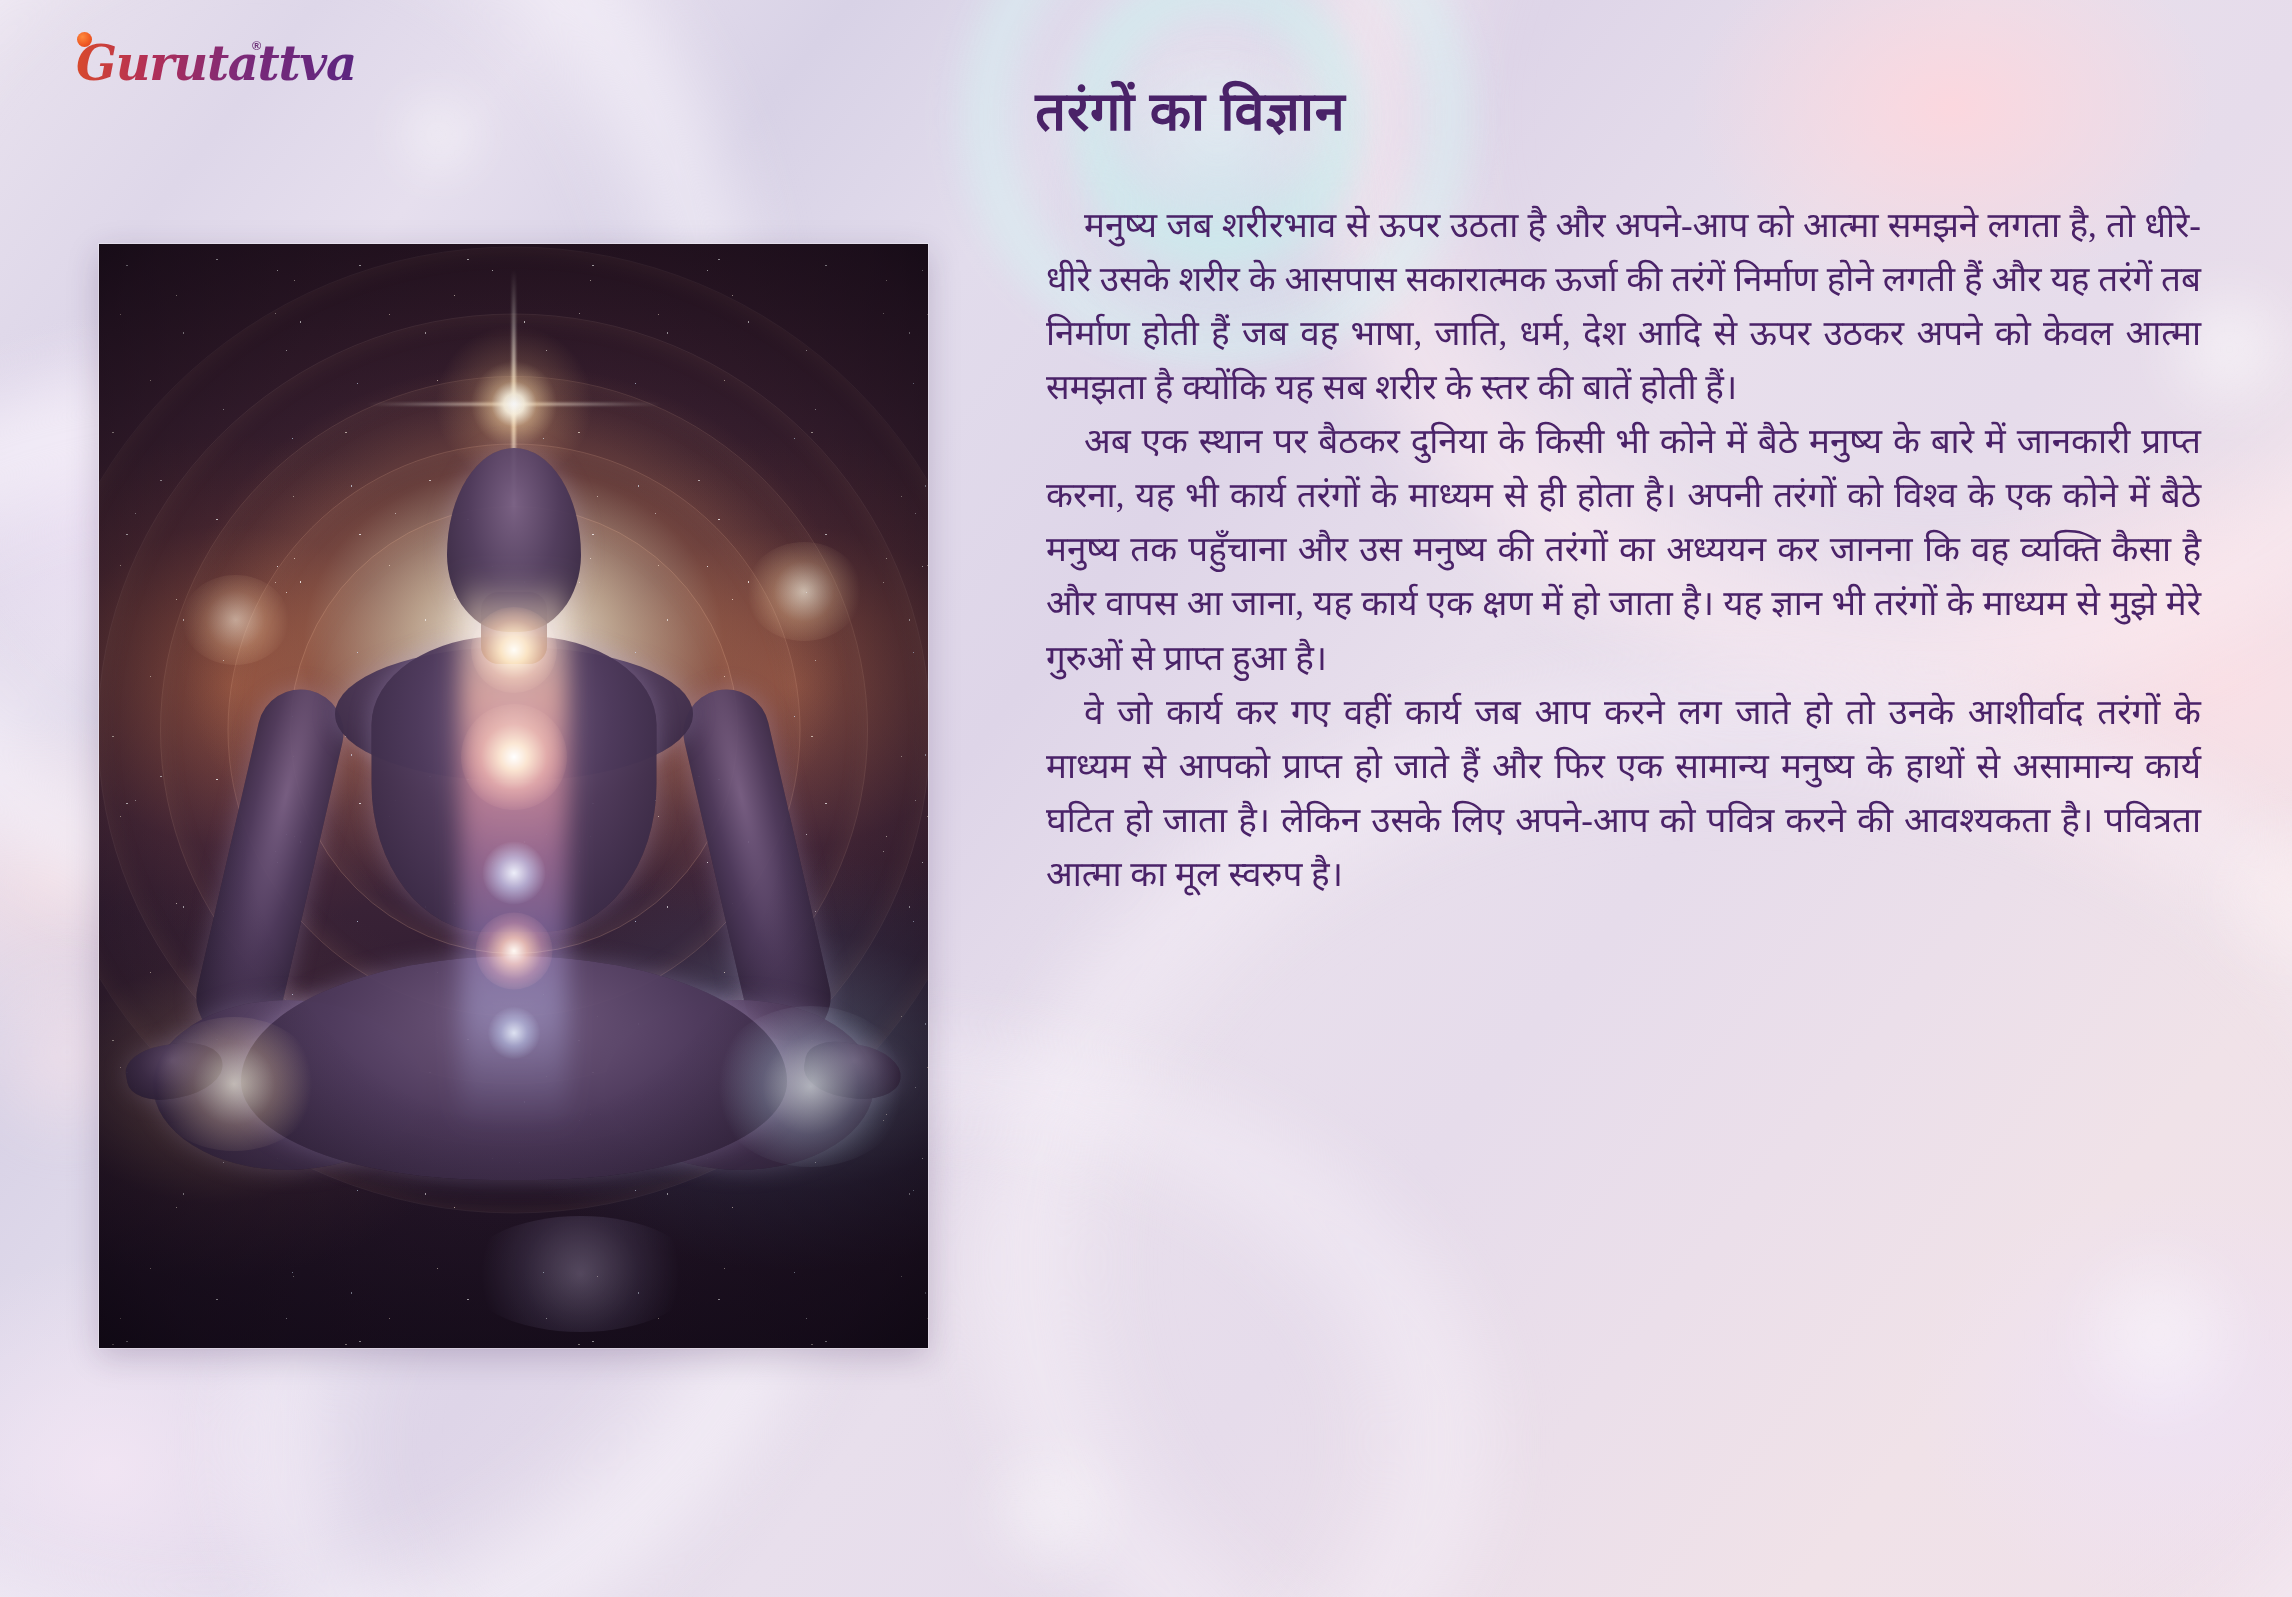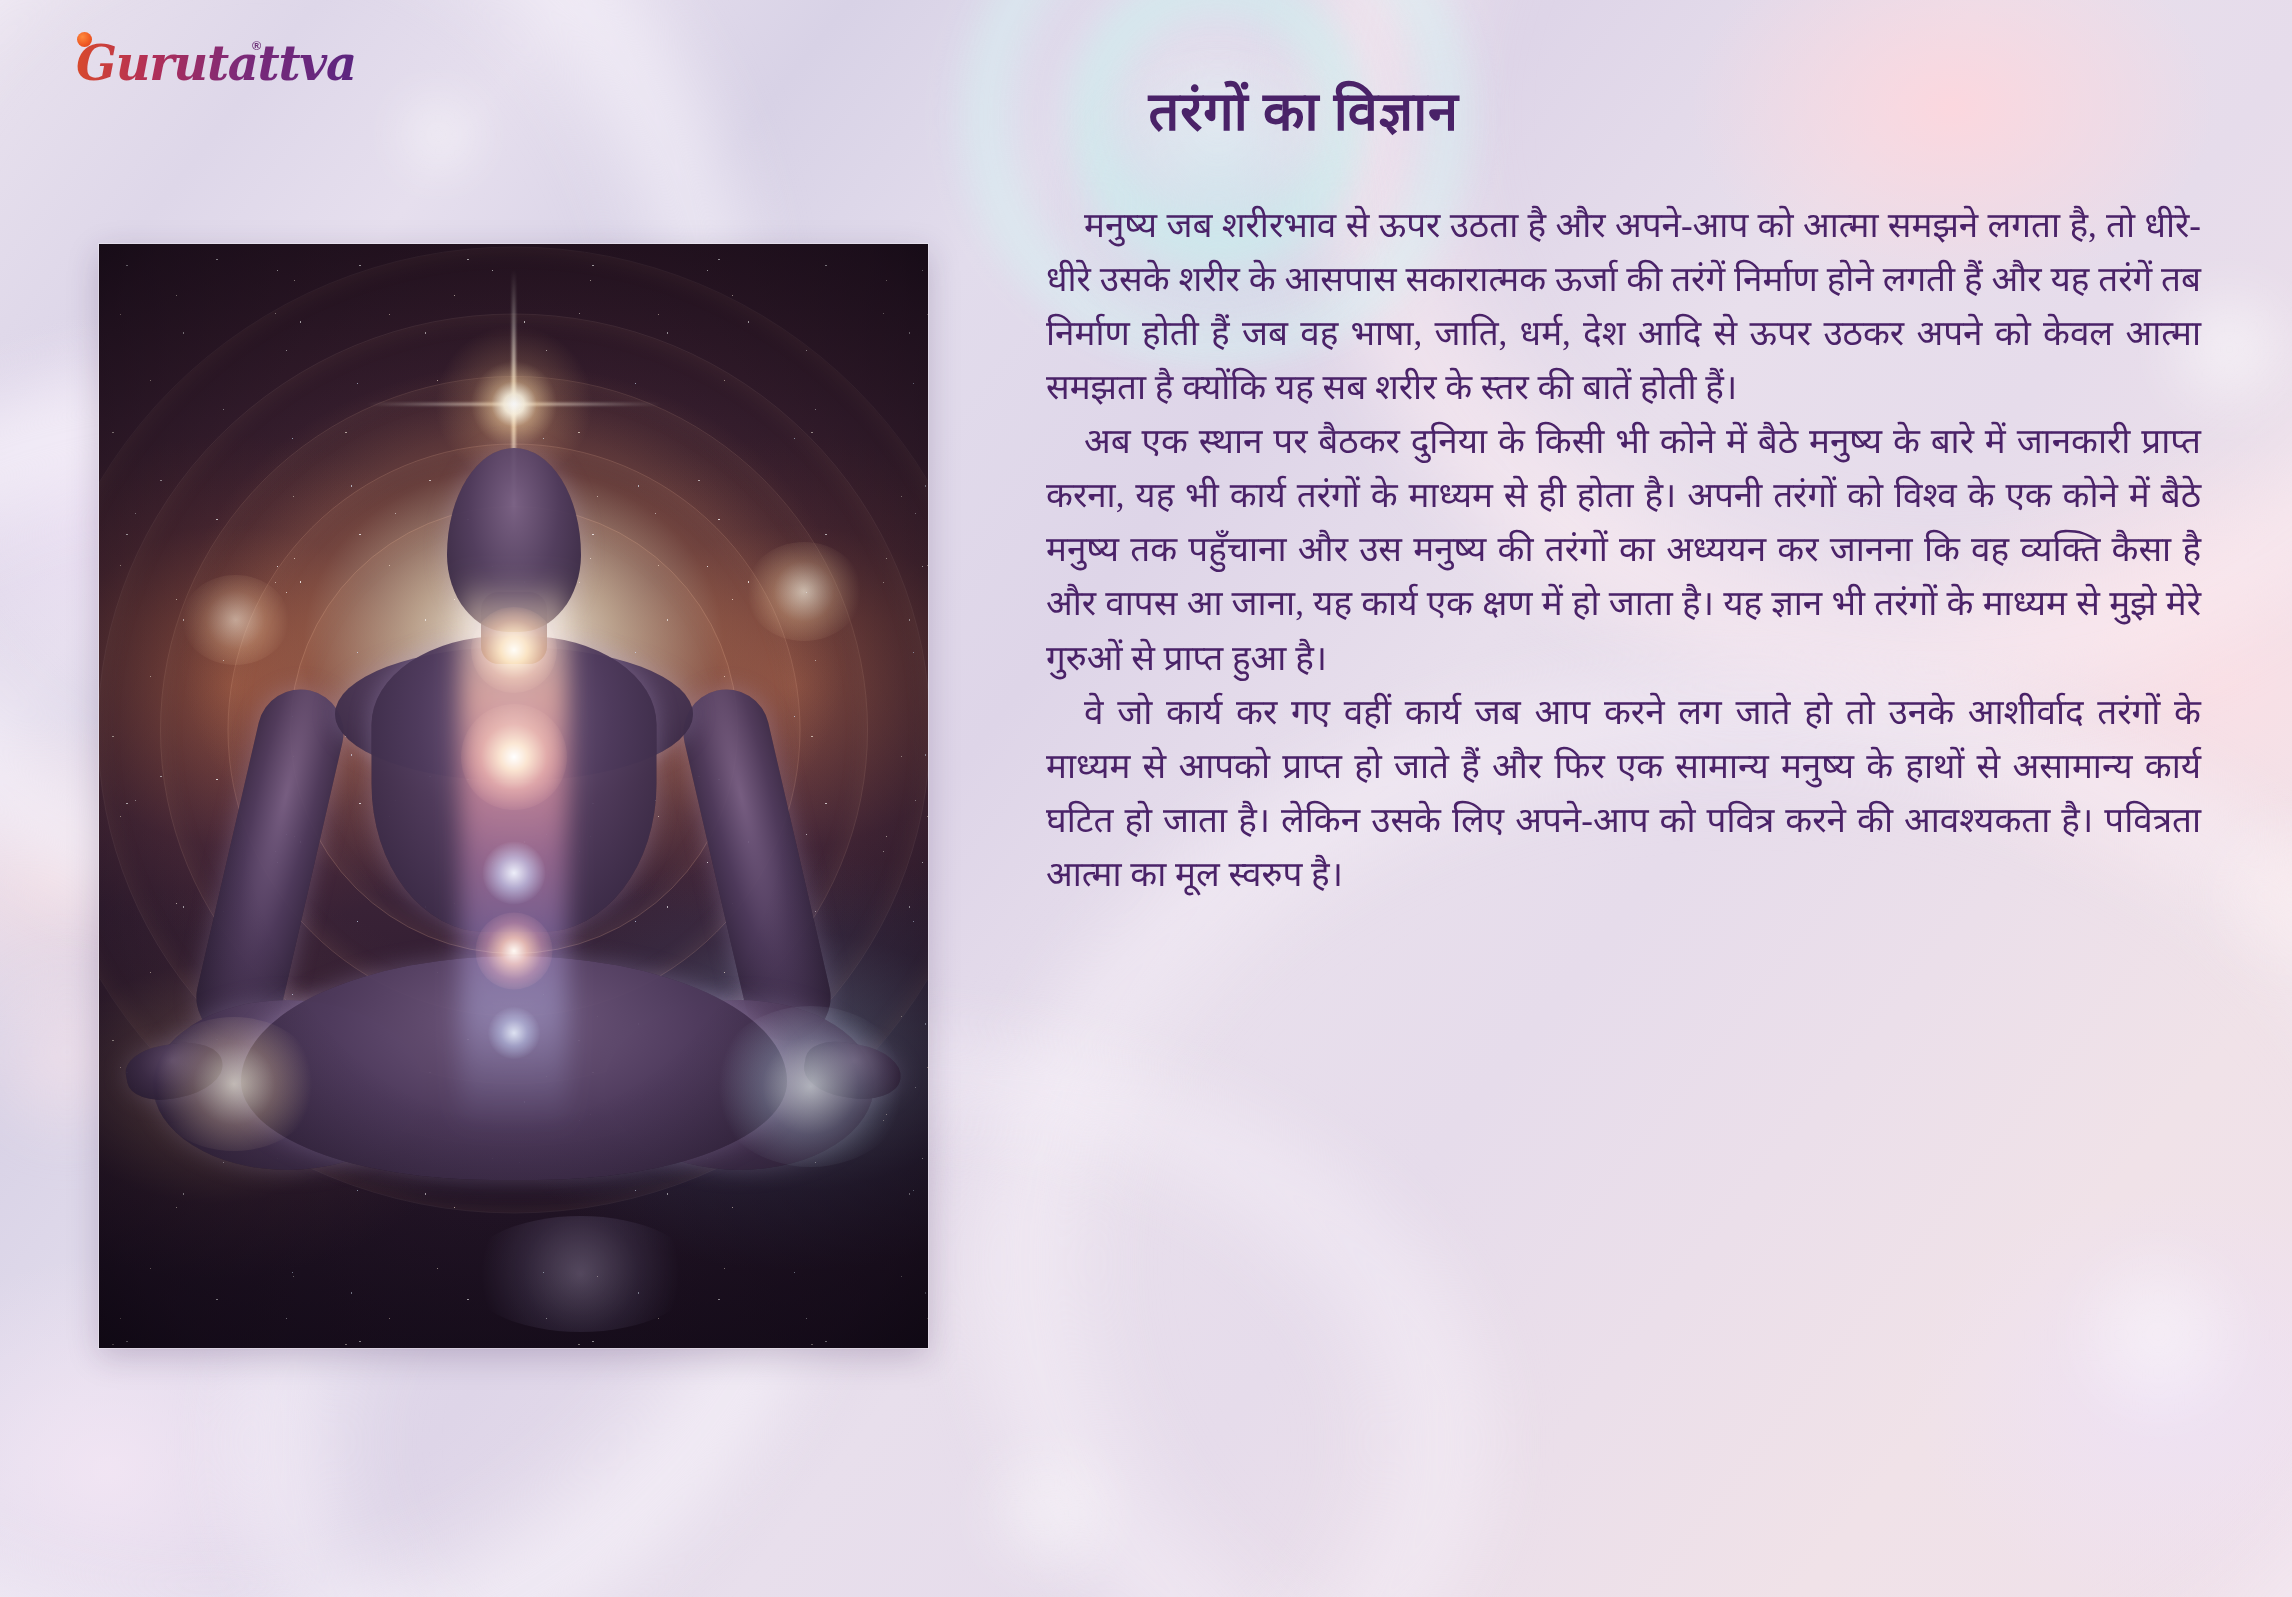--- a/index.html
+++ b/index.html
@@ -103,21 +103,21 @@
   #logo-reg {
     position:absolute; left:196px; top:16px;
     font-family:"Liberation Sans", sans-serif;
     font-size:12.5px; color:#6b2f76; font-weight:bold;
   }
 
   
   #page-title {
     position:absolute;
     left:922px; top:82px; width:537px;
-    text-align:right;
+    text-align:center;
     font-family:"Liberation Serif", serif;
     font-weight:bold;
     font-size:54px;
     line-height:1.14;
     color:#4a2268;
     letter-spacing:0.9px;
     white-space:nowrap;
   }
 
   

